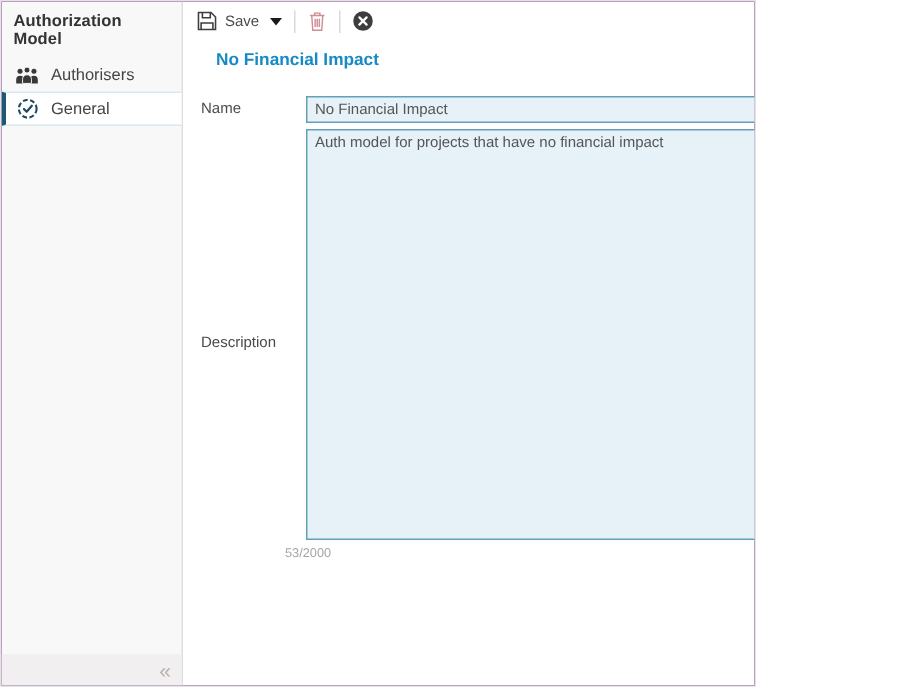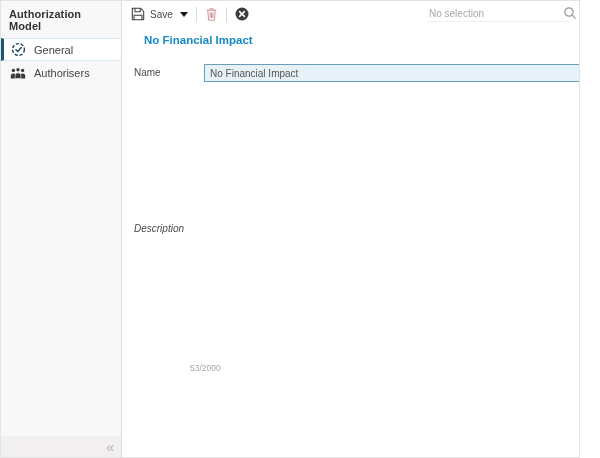--- a/index.html
+++ b/index.html
@@ -1,20 +1,20 @@
 <!DOCTYPE html>
 <html><head>
 <meta charset="utf-8">
 <style>
   * { box-sizing: border-box; }
   html,body { margin:0; padding:0; background:#fff; }
   body { font-family:"Liberation Sans", sans-serif; }
 
   .window {
-    position:relative; width:580px; height:458px;
+    position:relative; width:504px; height:458px;
     background:#701a75; border:1px solid #e3e3e3; overflow:hidden;
   }
 
   
   .sidebar {
     position:absolute; left:0; top:0; bottom:0; width:121px;
     background:#f8f8f8; border-right:1px solid #ddd;
   }
   .sidebar-title {
     padding:7px 8px 6px 8px; font-size:11px; font-weight:bold; color:#333;
@@ -66,21 +66,21 @@
   .search-input::placeholder { color:#a9a9a9; }
 
   .page-heading {
     margin:7px 0 0 22px; font-size:11.5px; font-weight:bold; color:#1789c4;
   }
 
   .field-label {
     position:absolute; left:12px; font-size:10px; color:#4a4a4a;
   }
   .label-name { top:66px; }
-  .label-description { top:222px;font-style:italic; }
+  .label-description { top:222px; }
 
   .field {
     position:absolute; left:82px; width:386px;
     background:#e6f2f7; border:1px solid #669fba;
     font-family:"Liberation Sans", sans-serif;
     font-size:10px; color:#555; padding:2px 5px;
   }
   .name-input { top:63px; height:18px; }
   .description-textarea { top:85px; height:274px; resize:none; outline:none; line-height:1.35; }
   .resize-handle {
@@ -94,42 +94,42 @@
   }
 </style>
 </head>
 <body>
 
 <div class="window">
 
   <div class="sidebar">
     <div class="sidebar-title">Authorization Model</div>
 
-    <div class="nav-item selected">
-      <span class="nav-icon">
-        <svg width="15" height="15" viewBox="0 0 16 16">
-          <circle cx="8" cy="8" r="6.3" fill="none" stroke="#1d4a61" stroke-width="1.5" stroke-dasharray="3.4 1.8"></circle>
-          <path d="M5.3 8.2 L7.2 10.1 L10.9 5.9" fill="none" stroke="#1d4a61" stroke-width="1.6" stroke-linecap="round" stroke-linejoin="round"></path>
-        </svg>
-      </span>
-      <span>General</span>
-    </div>
-
     <div class="nav-item">
       <span class="nav-icon">
         <svg width="16" height="14" viewBox="0 0 20 16" fill="#383838">
           <circle cx="4.2" cy="4.8" r="2.1"></circle>
           <path d="M1 15 v-3.1 a3.2 3.2 0 0 1 6.4 0 V15 Z"></path>
           <circle cx="15.8" cy="4.8" r="2.1"></circle>
           <path d="M12.6 15 v-3.1 a3.2 3.2 0 0 1 6.4 0 V15 Z"></path>
           <circle cx="10" cy="3.9" r="2.5" stroke="#f8f8f8" stroke-width="0.8"></circle>
           <path d="M6.3 15 v-3.5 a3.7 3.7 0 0 1 7.4 0 V15 Z" stroke="#f8f8f8" stroke-width="0.8"></path>
         </svg>
       </span>
       <span>Authorisers</span>
+    </div>
+
+    <div class="nav-item selected">
+      <span class="nav-icon">
+        <svg width="15" height="15" viewBox="0 0 16 16">
+          <circle cx="8" cy="8" r="6.3" fill="none" stroke="#1d4a61" stroke-width="1.5" stroke-dasharray="3.4 1.8"></circle>
+          <path d="M5.3 8.2 L7.2 10.1 L10.9 5.9" fill="none" stroke="#1d4a61" stroke-width="1.6" stroke-linecap="round" stroke-linejoin="round"></path>
+        </svg>
+      </span>
+      <span>General</span>
     </div>
 
     <div class="sidebar-footer">
       <span class="collapse-glyph">«</span>
     </div>
   </div>
 
   <div class="main">
 
     <div class="toolbar">
@@ -164,35 +164,27 @@
 
       <div class="tb-btn">
         <span style="display:flex;">
           <svg width="14" height="14" viewBox="0 0 14 14">
             <circle cx="7" cy="7" r="6.5" fill="#3d3d3d"></circle>
             <path d="M4.6 4.6 L9.4 9.4 M9.4 4.6 L4.6 9.4" stroke="#ffffff" stroke-width="1.5" stroke-linecap="round"></path>
           </svg>
         </span>
       </div>
 
-      <div class="search-box">
-        <input class="search-input" type="text" placeholder="No selection" style="">
-        <span style="display:flex;">
-          <svg width="14" height="14" viewBox="0 0 14 14" fill="none" stroke="#9a9a9a" stroke-width="1.2">
-            <circle cx="6" cy="6" r="4.2"></circle>
-            <path d="M9.2 9.2 L12.6 12.6"></path>
-          </svg>
-        </span>
-      </div>
     </div>
 
     <div class="page-heading">No Financial Impact</div>
 
     <div class="field-label label-name">Name</div>
     <input class="field name-input" type="text" value="No Financial Impact" style="">
 
     <div class="field-label label-description">Description</div>
+    <textarea class="field description-textarea" style="">Auth model for projects that have no financial impact</textarea>
     <div class="resize-handle"></div>
 
     <div class="char-count">53/2000</div>
   </div>
 
 </div>
 
 </body></html>

